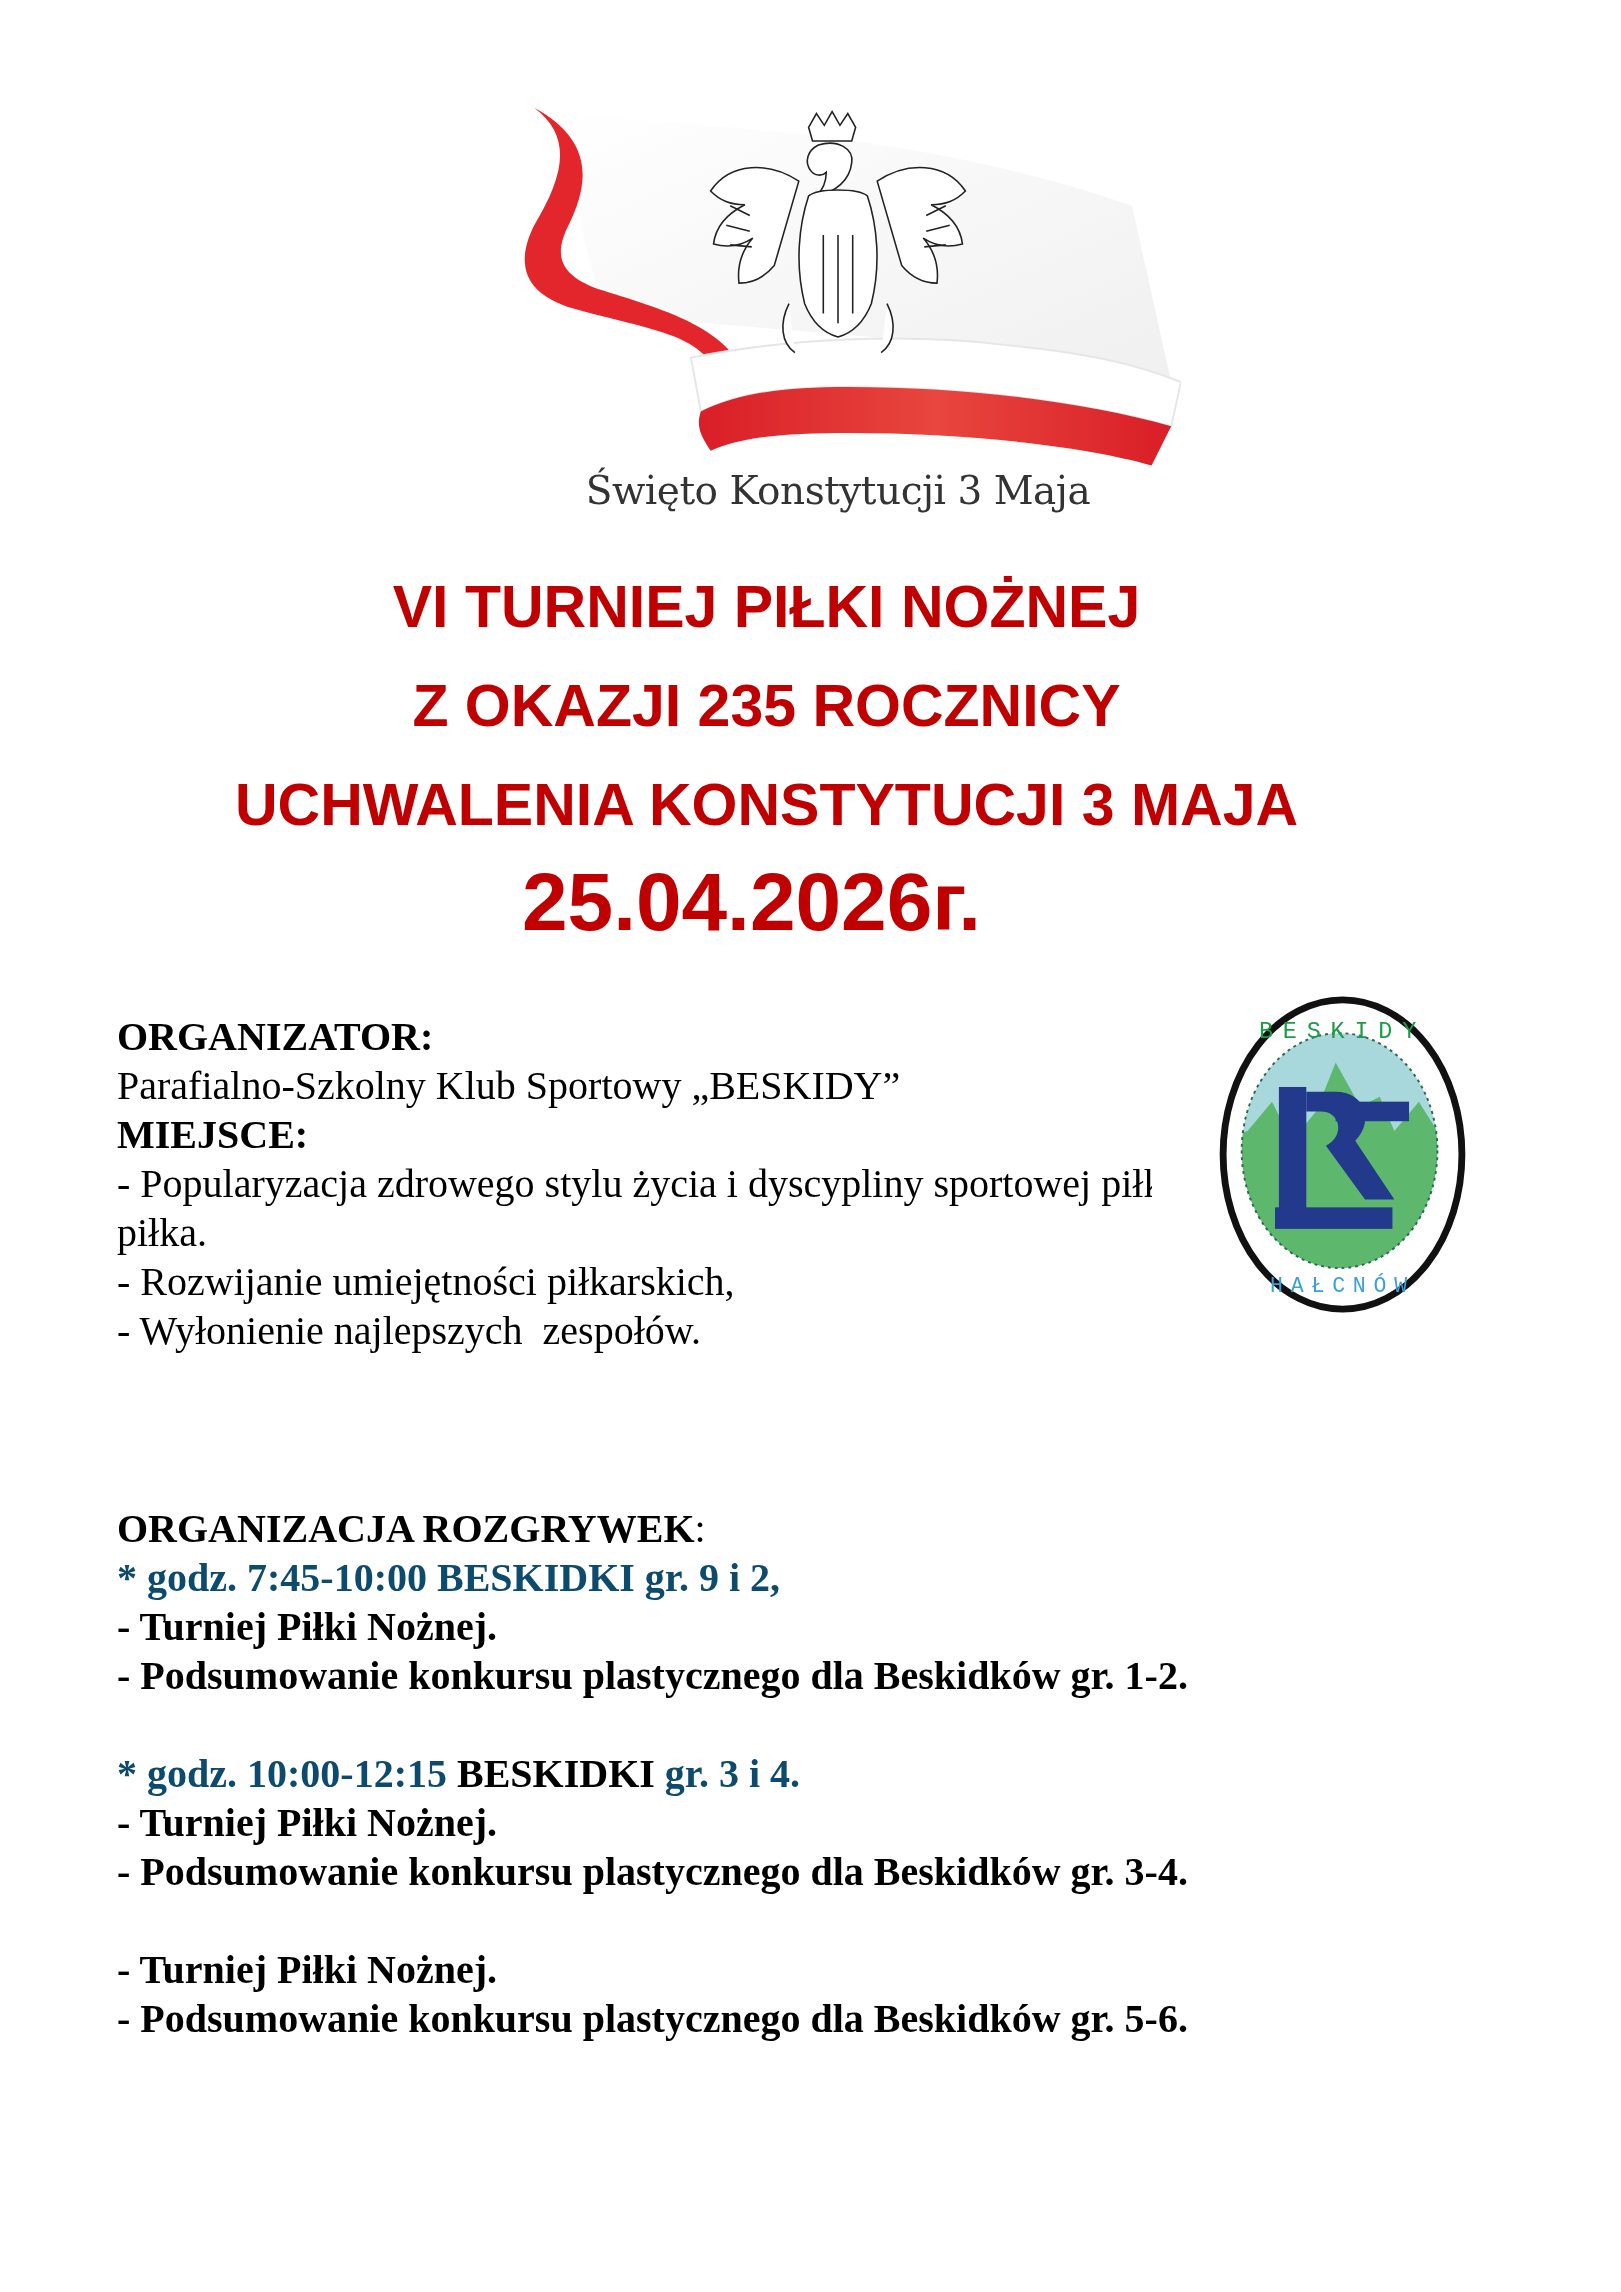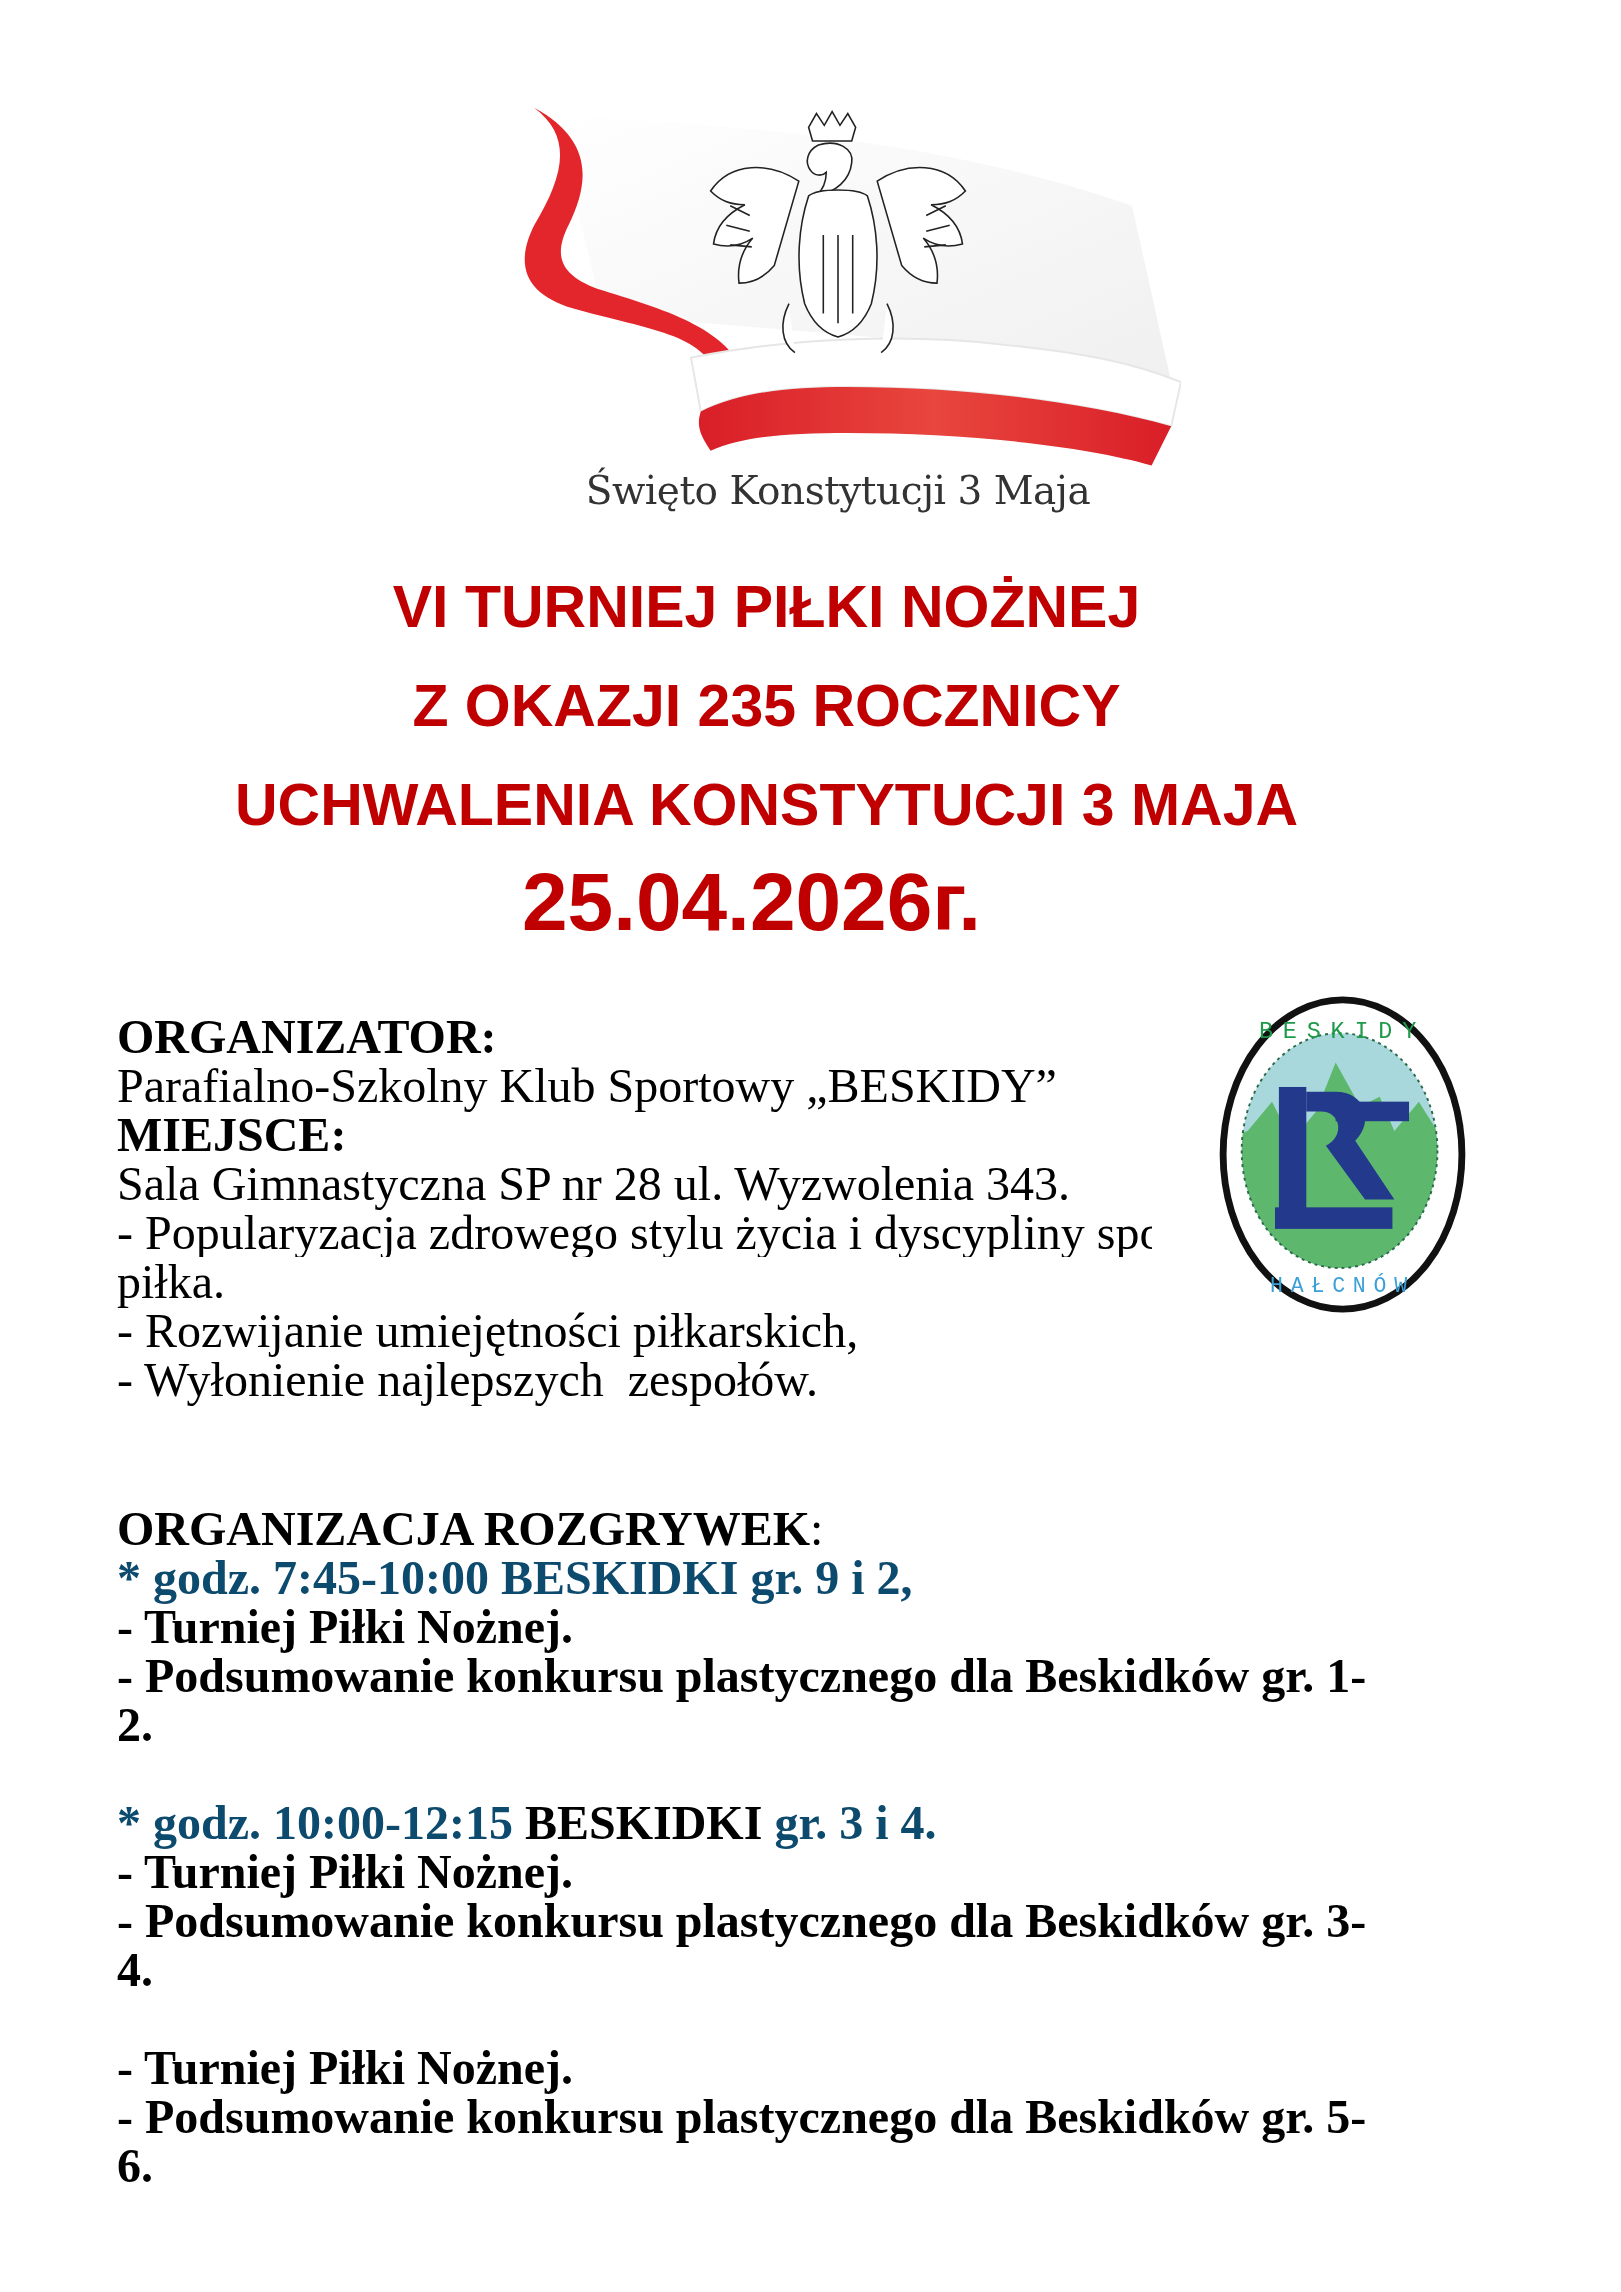--- a/index.html
+++ b/index.html
@@ -7,21 +7,21 @@
   .hero { position:absolute; left:495px; top:88px; width:686px; height:451px; }
   .hero svg { width:100%; height:100%; display:block; }
   .hero-caption { position:absolute; left:0; width:100%; top:380px; text-align:center;
     font-family:"DejaVu Serif", serif; font-size:39px; color:#333; letter-spacing:-0.5px; }
   .title { position:absolute; left:0; width:1621px; text-align:center;
     font-family:"Liberation Sans", sans-serif; font-weight:bold; color:#C00000; }
   .t1 { top:573px; font-size:59px; transform:translateX(-44px); }
   .t2 { top:672px; font-size:59px; transform:translateX(-44px); }
   .t3 { top:771px; font-size:59px; transform:translateX(-44px); }
   .t4 { top:855px; font-size:82px; transform:translateX(-59px); }
-  .doc { position:absolute; left:117px; font-family:"Liberation Serif", serif; font-size:48px; line-height:49px; color:#000; }
+  .doc { position:absolute; left:117px; font-family:"Liberation Serif", serif; font-size:40px; line-height:49px; color:#000; }
   .sec1 { top:1012px; width:1039px; }
   .sec1 .clip { width:1035px; white-space:nowrap; overflow:hidden; }
   .b { font-weight:bold; }
   .sec2 { top:1504px; width:1274px; }
   .red { color:#0c4a6e; }
   .gap { height:49px; }
   .logo { position:absolute; left:1218px; top:994px; width:250px; height:321px; }
   .logo svg { width:100%; height:100%; display:block; }
 </style>
 </head>
@@ -87,21 +87,20 @@
     </g>
     <text x="127" y="45" text-anchor="middle" font-family="Liberation Mono, monospace" font-size="24" fill="#1E9A4A" letter-spacing="10">BESKIDY</text>
     <text x="127" y="305" text-anchor="middle" font-family="Liberation Mono, monospace" font-size="22" fill="#3AA0D8" letter-spacing="8">HAŁCNÓW</text>
   </svg>
 </div>
 
 <div class="doc sec1">
   <div class="b">ORGANIZATOR:</div>
   <div>Parafialno-Szkolny Klub Sportowy „BESKIDY”</div>
   <div class="b">MIEJSCE:</div>
-  <div>Sala Gimnastyczna SP nr 28 ul. Wyzwolenia 343.</div>
   <div class="clip">- Popularyzacja zdrowego stylu życia i dyscypliny sportowej piłka</div>
   <div>piłka.</div>
   <div>- Rozwijanie umiejętności piłkarskich,</div>
   <div style="white-space:pre">- Wyłonienie najlepszych  zespołów.</div>
 </div>
 
 <div class="doc sec2">
   <div><span class="b">ORGANIZACJA ROZGRYWEK</span><span>:</span></div>
 
   <div class="b" style="white-space:pre"><span class="red">* godz. 7:45-10:00</span><span class="red"> BESKIDKI</span><span class="red"> gr. 9 i 2,</span></div>

